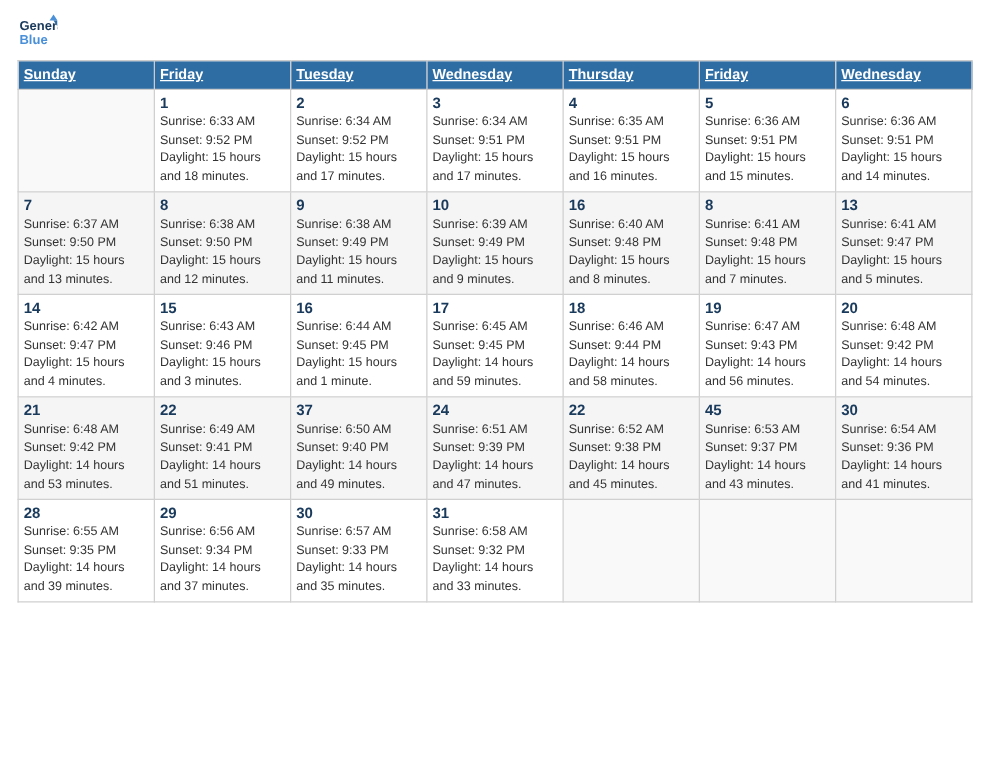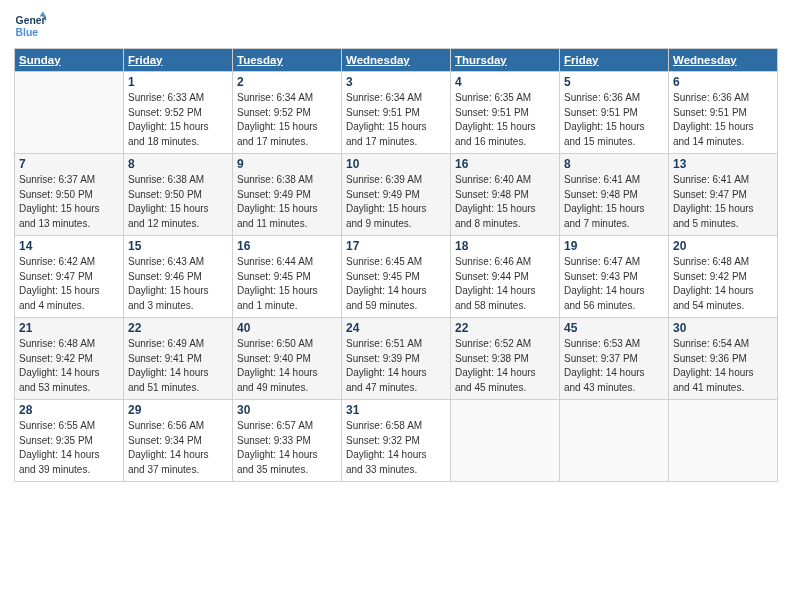--- a/index.html
+++ b/index.html
@@ -214,21 +214,21 @@
         <tr>
           <td class="row-shade">
             <span class="day-num">21</span>
             <div class="cell-info">Sunrise: 6:48 AM<br>Sunset: 9:42 PM<br>Daylight: 14 hours<br>and 53 minutes.</div>
           </td>
           <td class="row-shade">
             <span class="day-num">22</span>
             <div class="cell-info">Sunrise: 6:49 AM<br>Sunset: 9:41 PM<br>Daylight: 14 hours<br>and 51 minutes.</div>
           </td>
           <td class="row-shade">
-            <span class="day-num">40</span>
+            <span class="day-num">37</span>
             <div class="cell-info">Sunrise: 6:50 AM<br>Sunset: 9:40 PM<br>Daylight: 14 hours<br>and 49 minutes.</div>
           </td>
           <td class="row-shade">
             <span class="day-num">24</span>
             <div class="cell-info">Sunrise: 6:51 AM<br>Sunset: 9:39 PM<br>Daylight: 14 hours<br>and 47 minutes.</div>
           </td>
           <td class="row-shade">
             <span class="day-num">22</span>
             <div class="cell-info">Sunrise: 6:52 AM<br>Sunset: 9:38 PM<br>Daylight: 14 hours<br>and 45 minutes.</div>
           </td>

